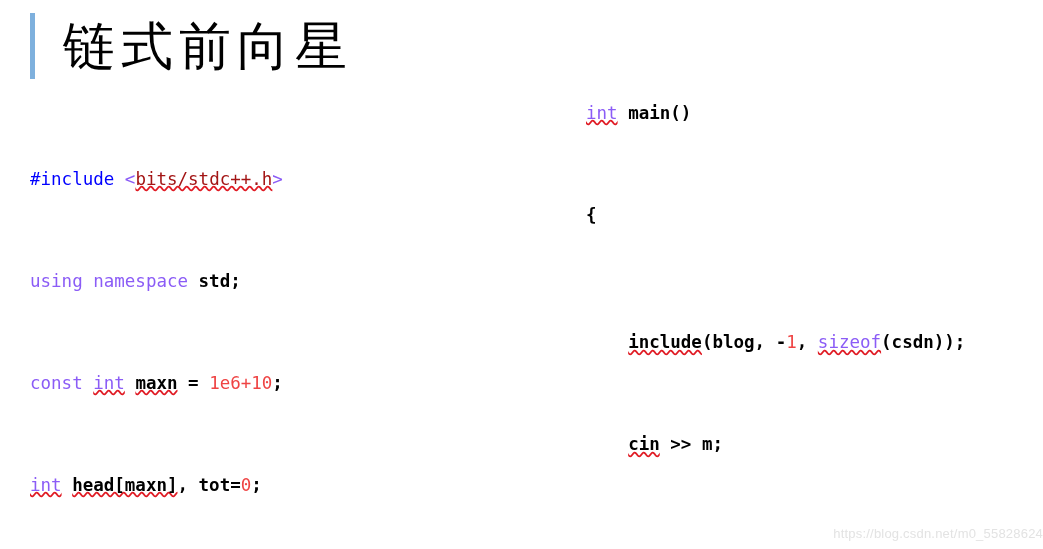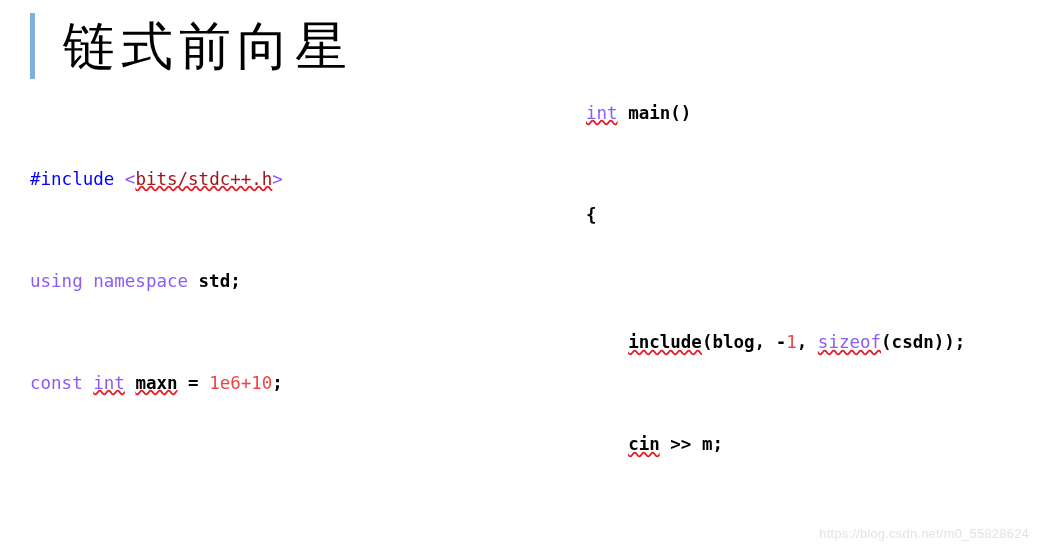--- a/index.html
+++ b/index.html
@@ -77,21 +77,21 @@
   .sq {
     text-decoration: underline wavy #e01b24;
     text-decoration-skip-ink: none;
     -webkit-text-decoration: underline wavy #e01b24;
   }
   .kw.sq { text-decoration-color: #e01b24; }
 
   
   #watermark {
     position: absolute;
-    right: 14px;
+    right: 0;
     bottom: 8px;
     font-family: "Liberation Sans", sans-serif;
     font-size: 13px;
     color: #e3e3e3;
     letter-spacing: 0.2px;
     white-space: pre;
   }
 </style>
 </head>
 <body>
@@ -102,20 +102,21 @@
 </div>
 
 <div id="code-left" class="code-col">
 
   <div class="line"><span class="pp">#include</span><span class="plain"> </span><span class="kw">&lt;</span><span class="str sq">bits/stdc++.h</span><span class="kw">&gt;</span></div>
 
   <div class="line"><span class="kw">using namespace</span><span class="plain"> std;</span></div>
 
   <div class="line"><span class="kw">const </span><span class="kw sq">int</span><span class="plain"> </span><span class="plain sq">maxn</span><span class="plain"> = </span><span class="num">1e6+10</span><span class="plain">;</span></div>
 
+  <div class="line"><span class="kw sq">int</span><span class="plain"> </span><span class="plain sq">head[maxn]</span><span class="plain">, tot=</span><span class="num">0</span><span class="plain">;</span></div>
 
   
 
   
 
   
 
   
 
   

